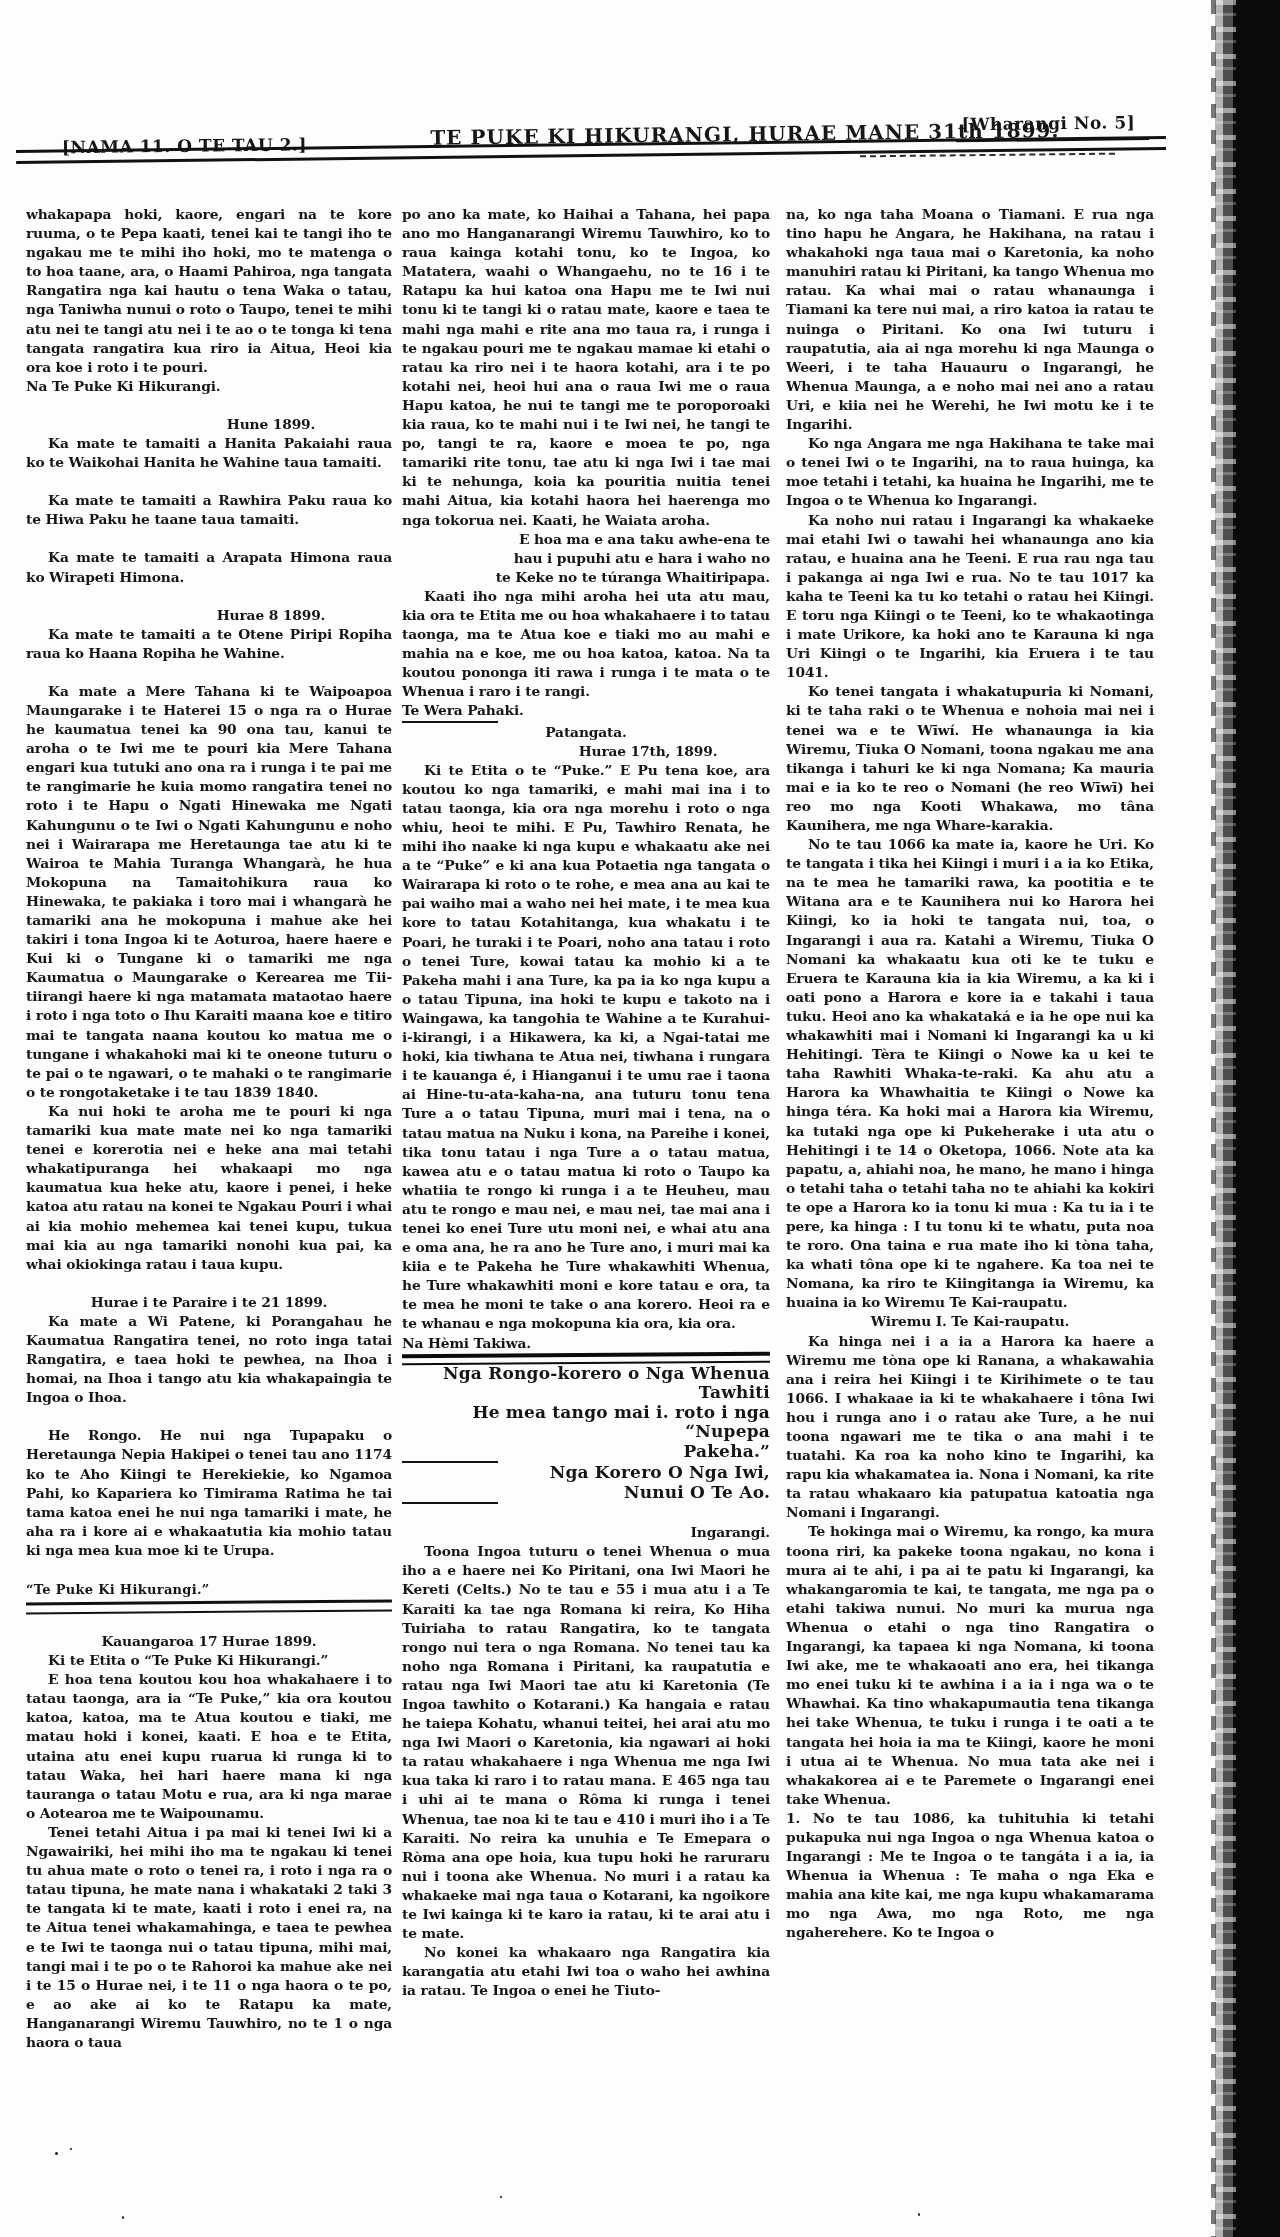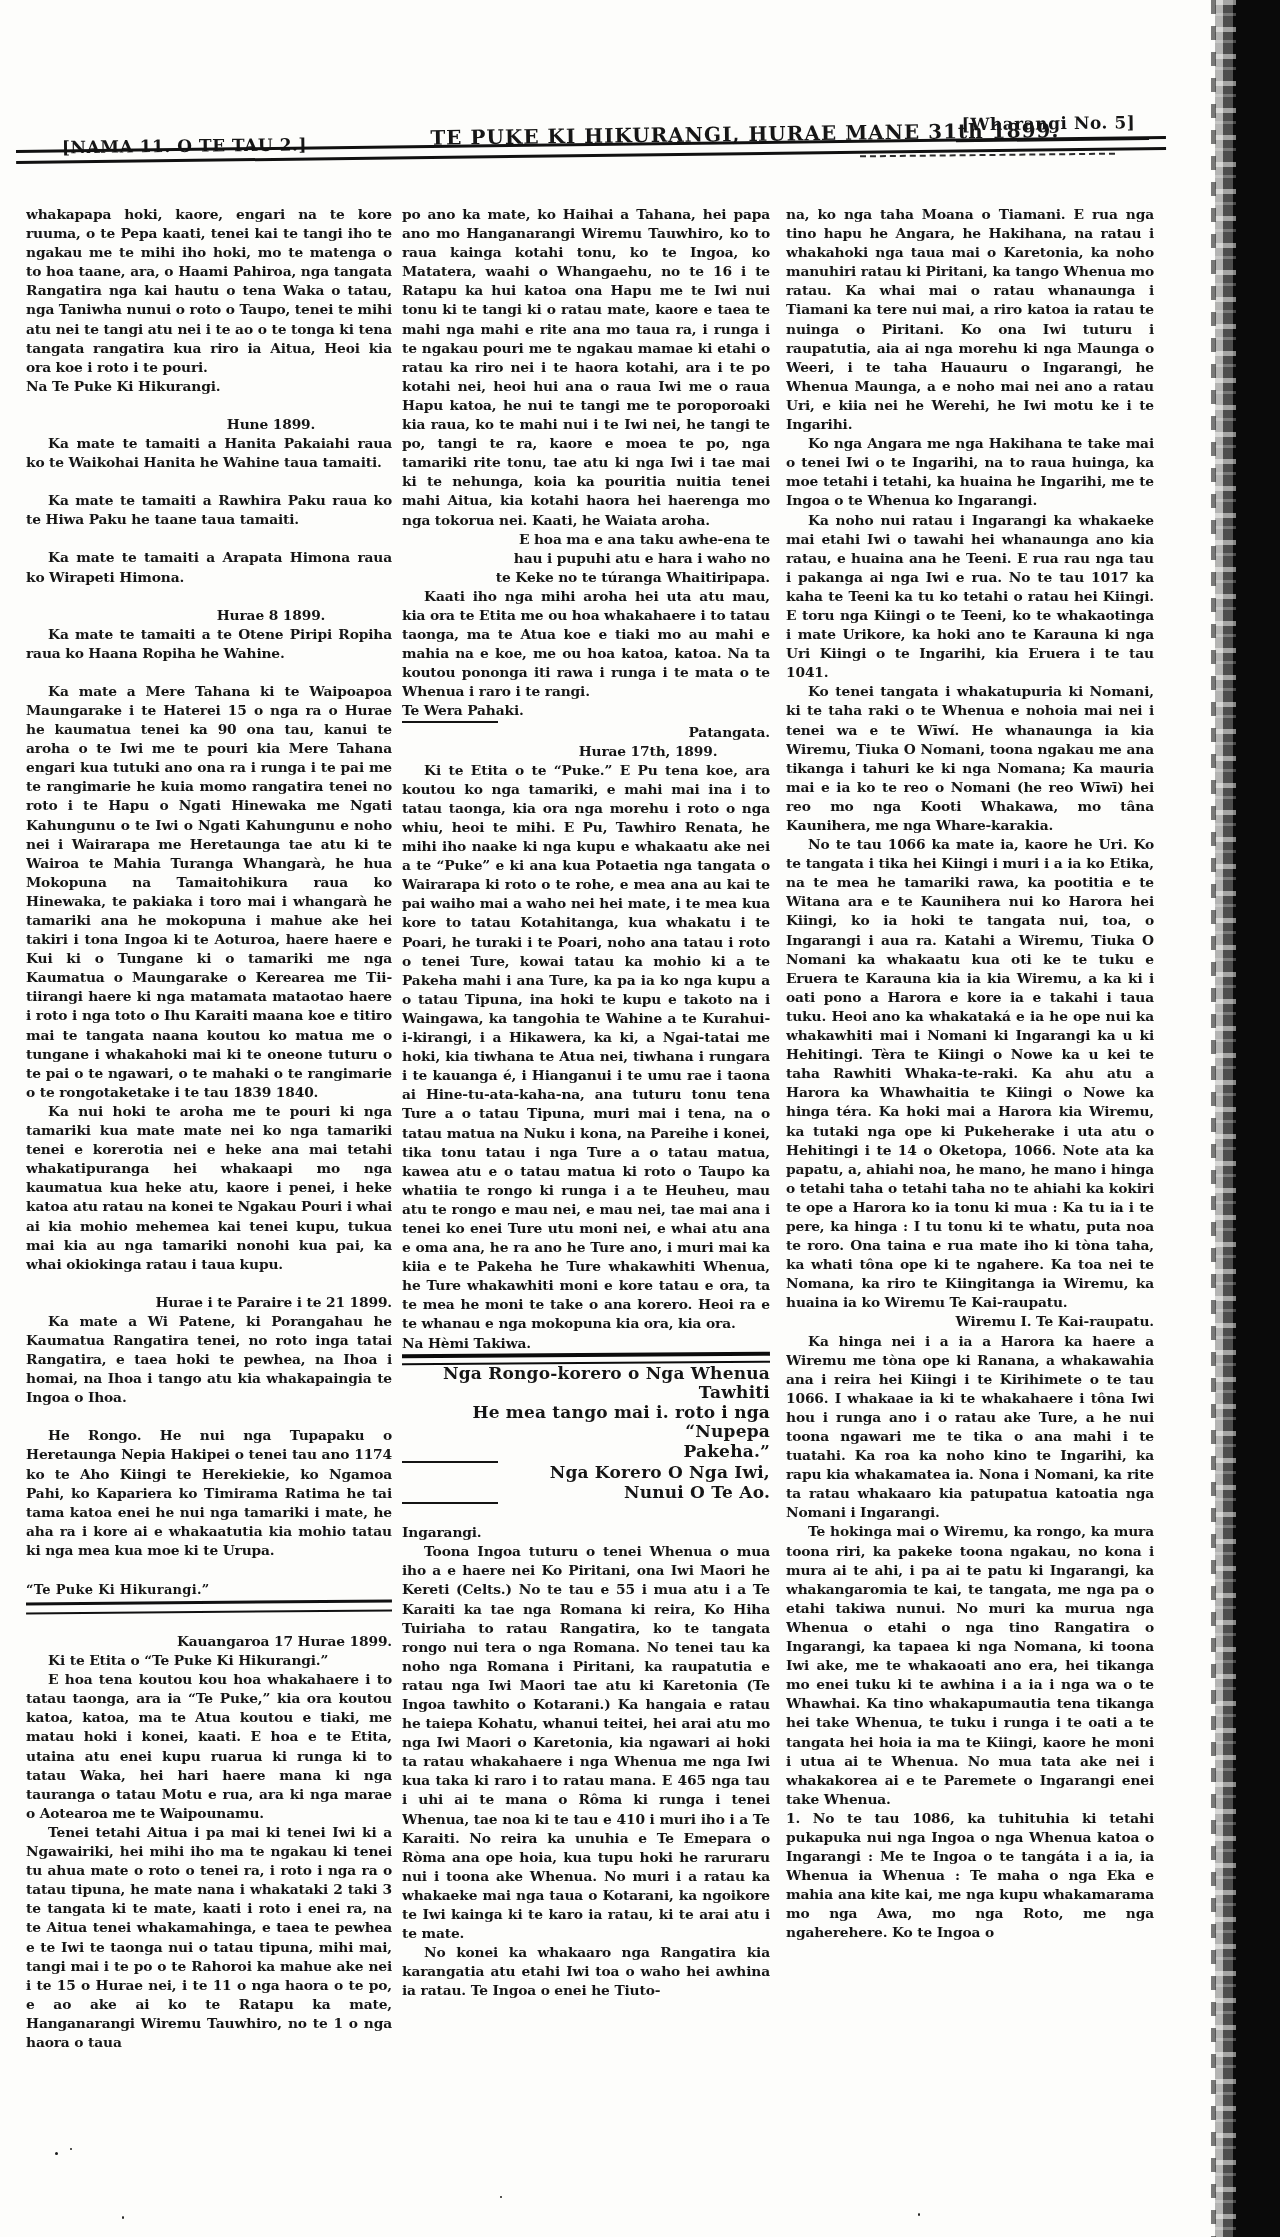--- a/index.html
+++ b/index.html
@@ -20,28 +20,28 @@
   
   .col{position:absolute;top:205px;height:2032px;overflow:hidden;
        font-size:13.8px;font-weight:bold;line-height:19.1px;letter-spacing:-0.15px;
        text-align:justify;}
   #col-1{left:26px;width:366px;}
   #col-2{left:402px;width:368px;}
   #col-3{left:786px;width:368px;}
   .col>div{margin:0;}
   .b-p{text-indent:1.6em;}
   .b-pc{}
-  .b-center{text-align:right;text-indent:0;}
+  .b-center{text-align:center;text-indent:0;}
   .b-date{text-align:center;text-indent:0;position:relative;left:62px;}
   .b-sig{text-align:left;text-indent:0;}
   .b-gap{height:19px;}
   .b-verse{margin-left:90px;white-space:pre-line;text-align:right;}
   .b-heading{font-size:13px;text-align:left;line-height:22px;letter-spacing:.3px;}
   .b-heading2{font-size:17px;text-align:right;line-height:19.5px;white-space:pre-line;letter-spacing:.2px;}
-  .b-subhead{margin-left:48px;text-align:left;}
+  .b-subhead{margin-left:48px;text-align:right;}
   .b-num{margin-left:50px;}
   .b-rule-short{border-top:2.5px solid #141414;width:96px;margin:8px auto 8px auto;height:0;}
   .b-rule-double{border-top:3px solid #111;border-bottom:2.5px solid #111;height:7px;
                  margin:7px 2px 9px 2px;transform:rotate(-0.5deg);}
   .b-rule-heavy{border-top:4.5px solid #0c0c0c;border-bottom:2px solid #0c0c0c;height:5px;
                 margin:10px 0 7px 0;transform:rotate(-0.4deg);}
   
   #scan-band{position:absolute;top:0;left:1210px;width:70px;height:2237px;
     background:linear-gradient(90deg, rgba(10,10,10,0) 0 5px, rgba(10,10,10,.3) 5px 13px,
                rgba(10,10,10,.72) 13px 23px, #0a0a0a 23px 100%);}

